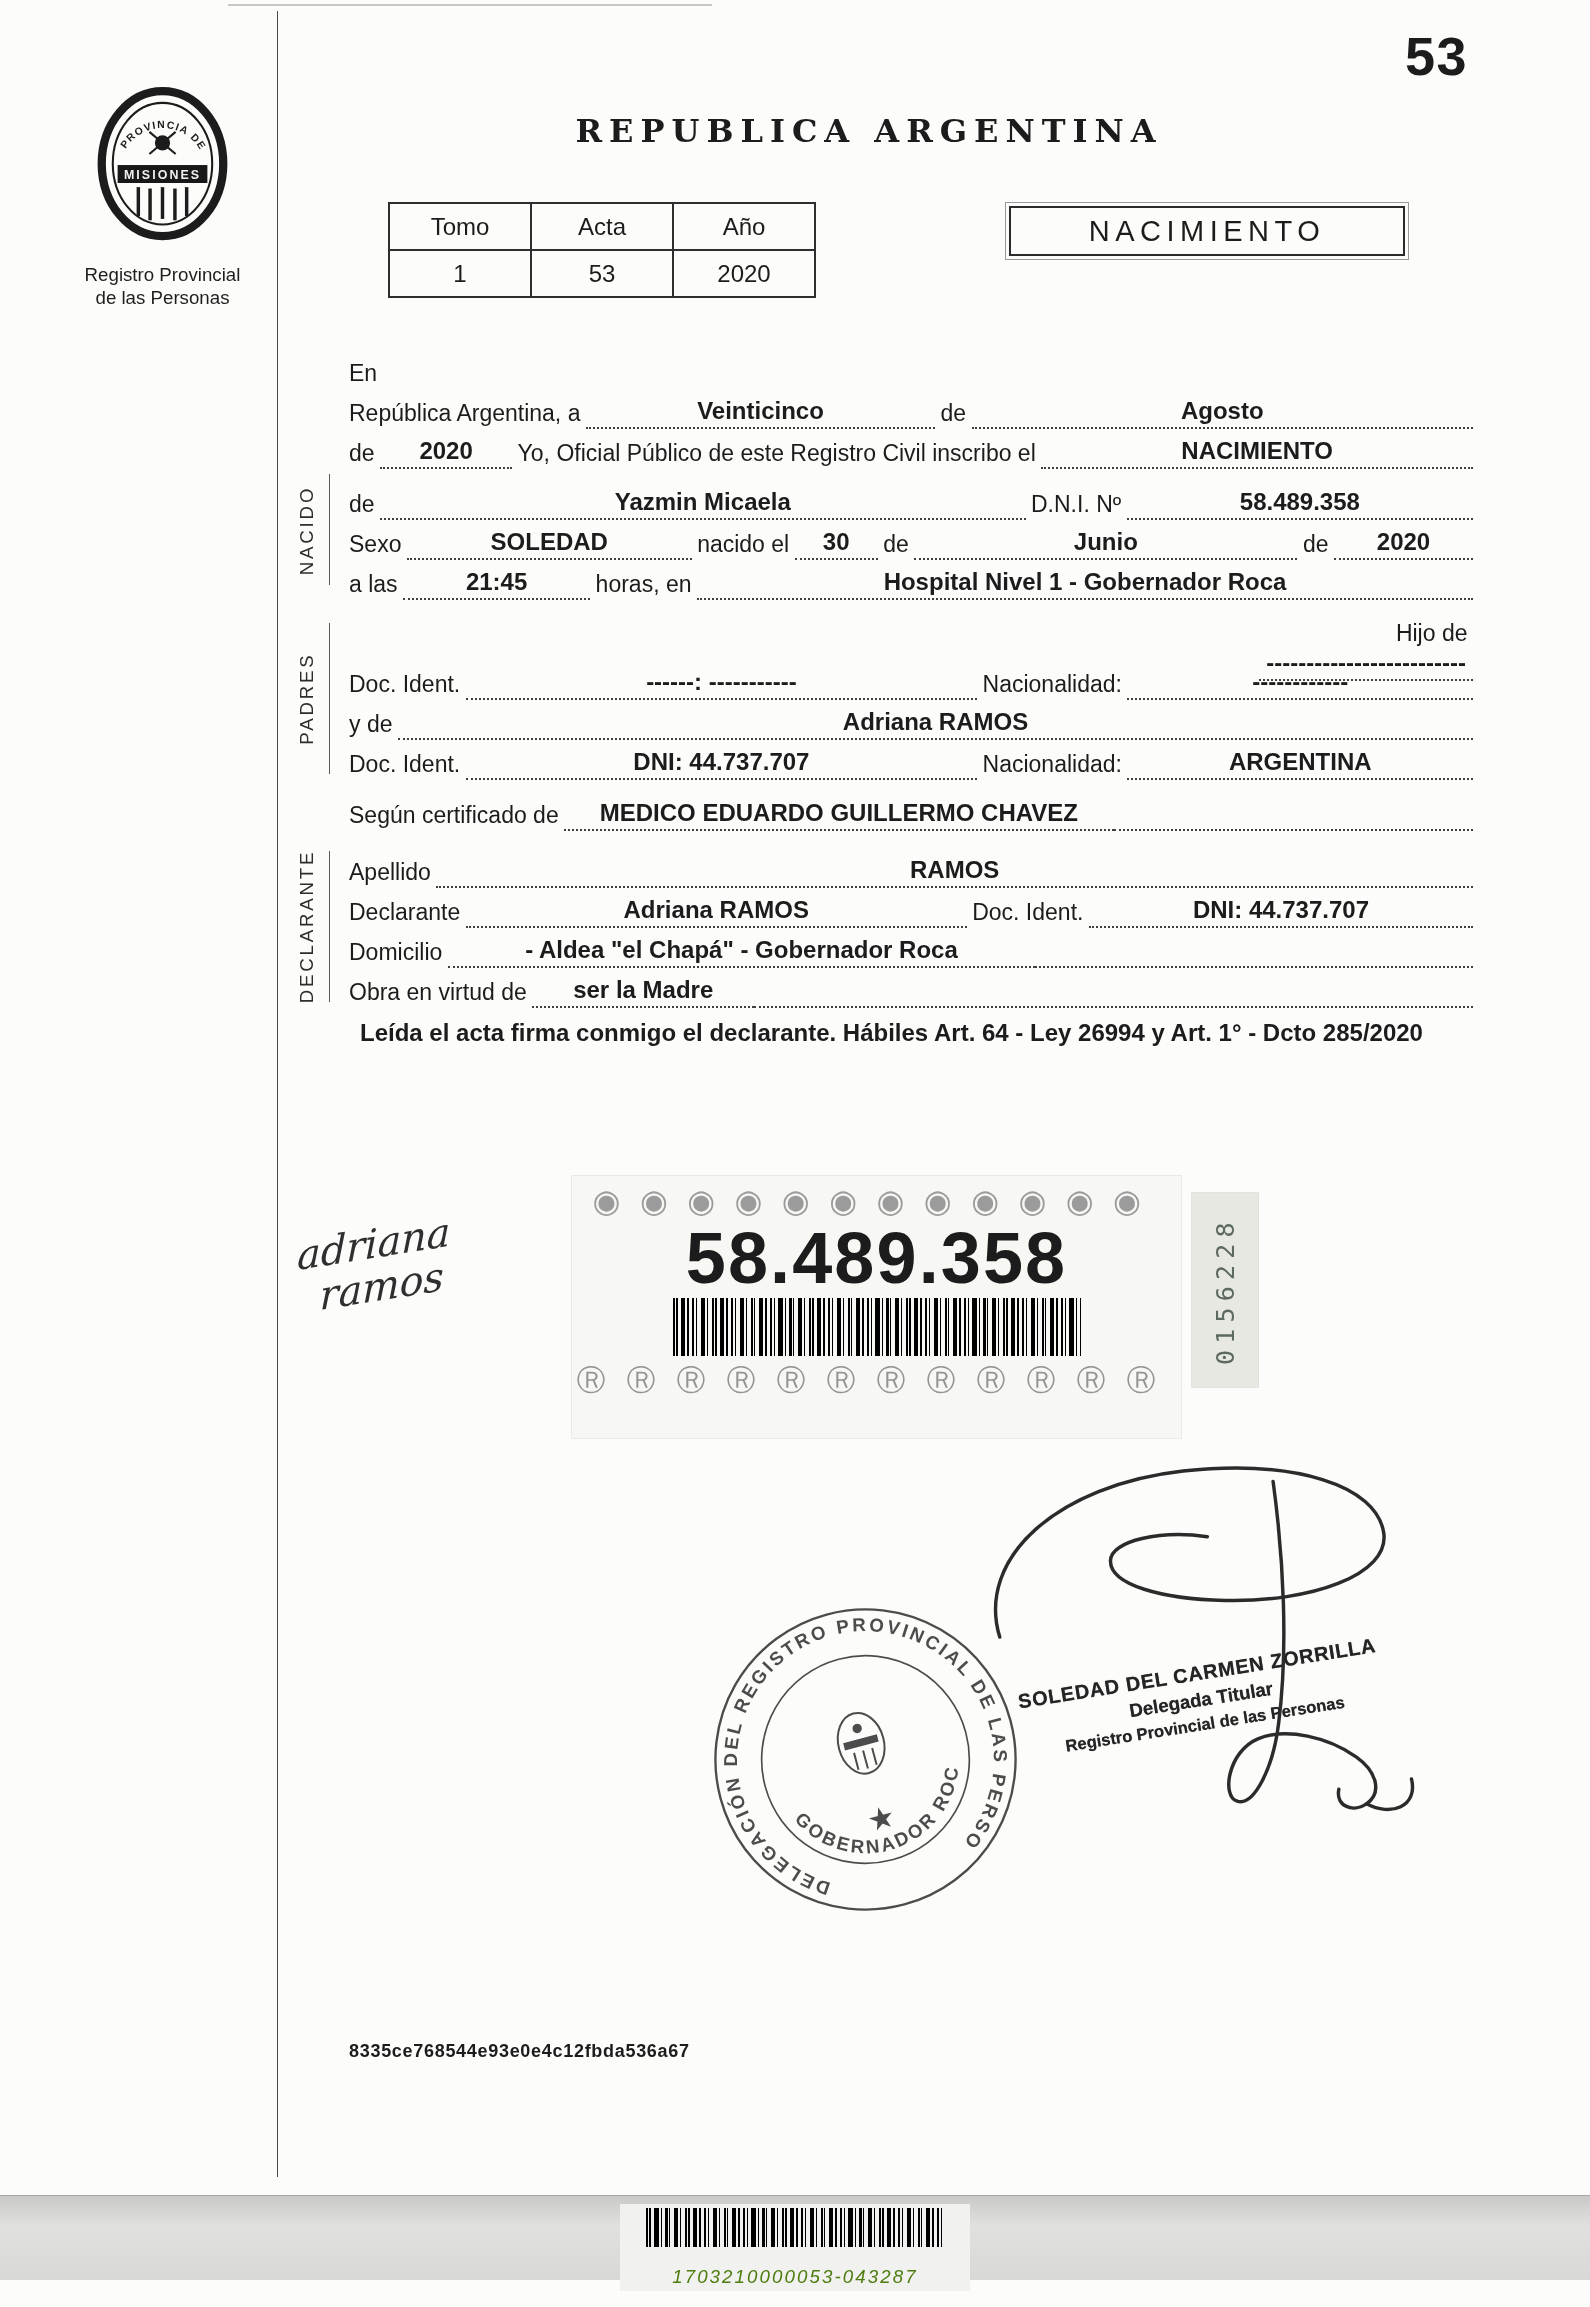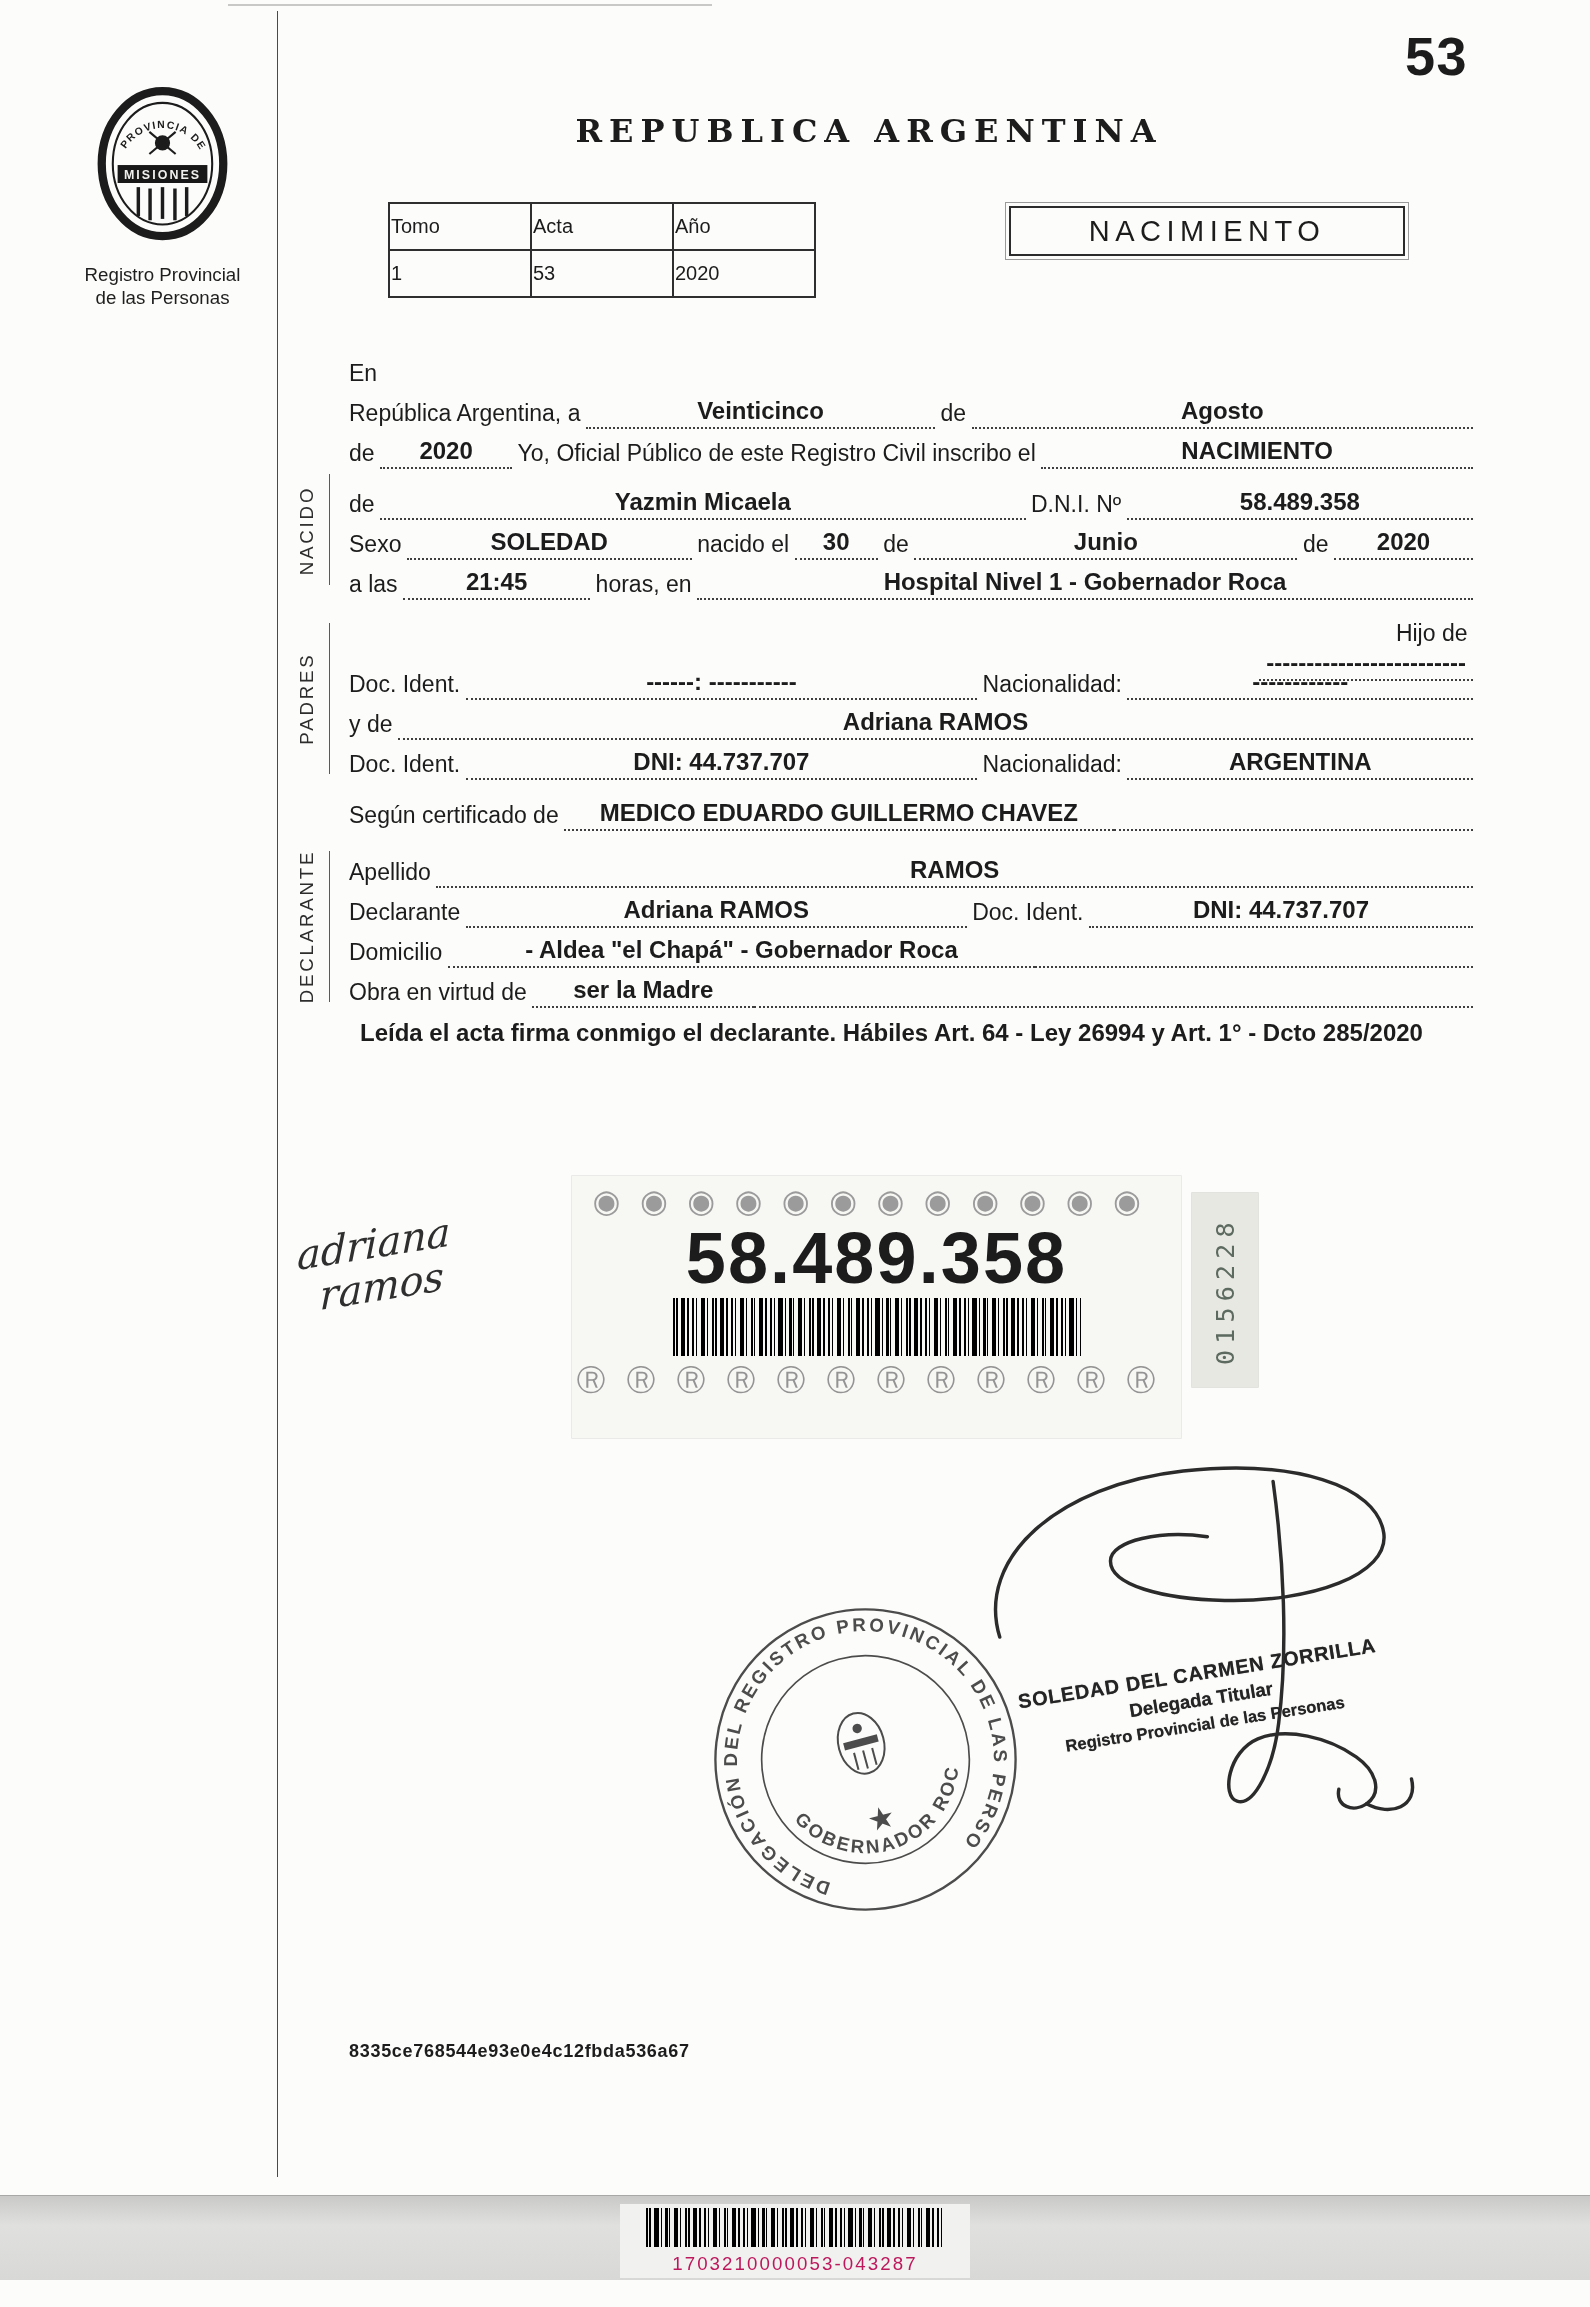--- a/index.html
+++ b/index.html
@@ -14,21 +14,21 @@
 
   
   .emblem{position:absolute;left:78px;top:82px;width:169px;text-align:center;}
   .emblem-caption{margin-top:5.5px;font-size:18.7px;line-height:23px;color:#1f1f1f;}
 
   .title{position:absolute;left:298px;top:112px;width:1142px;text-align:center;
          font-family:"DejaVu Serif",serif;font-weight:bold;font-size:32px;letter-spacing:7px;}
 
   
   .rt{position:absolute;left:388px;top:202px;border-collapse:collapse;}
-  .rt td{width:138px;height:43px;border:2.1px solid #2e2e2e;font-size:20px;}
+  .rt td{width:138px;height:43px;border:2.1px solid #2e2e2e;text-align:center;font-size:24px;}
 
   .type-box{position:absolute;left:1009px;top:206px;width:392px;height:46px;border:2.1px solid #2b2b2b;
             outline:1.4px solid #9a9a9a;outline-offset:3.5px;display:flex;align-items:center;justify-content:center;
             font-size:29px;letter-spacing:5.5px;font-weight:500;}
 
   
   .side-label{position:absolute;width:166px;height:25px;transform:rotate(-90deg);text-align:center;
               font-size:18.7px;letter-spacing:2.8px;color:#2d2d2d;}
   .sec-rule{position:absolute;left:329px;width:1.4px;background:#5a5a5a;}
 
@@ -76,21 +76,21 @@
   .stamp-text .t{font-weight:bold;font-size:18.7px;margin-top:4.2px;}
   .stamp-text .o{font-weight:bold;font-size:16.6px;margin-top:4.2px;}
 
   .hash{position:absolute;left:349px;top:2041px;font-weight:bold;font-size:18px;letter-spacing:0.7px;}
 
   
   .bottom-strip{position:absolute;left:0;top:2195px;width:1590px;height:84px;border-top:0.7px solid #a8a8a6;
                 background:linear-gradient(#c9c9c7,#e0e0de 35%,#d8d8d6);}
   .bottom-block{width:325px;margin:8.3px auto 0;background:#f1f1ef;padding:4.2px 12.5px 2.8px;text-align:center;}
   .bottom-code{width:298px;height:39px;margin:0 auto;}
-  .bottom-num{margin-top:6px;font-size:18.7px;letter-spacing:2.1px;color:#be185d;}
+  .bottom-num{margin-top:19px;font-size:18.7px;letter-spacing:2.1px;color:#4d7c0f;font-style:italic;}
 </style>
 </head>
 <body>
 
 <div class="page">
 
   <div class="artifact-top"></div>
   <div class="doc-rule"></div>
 
   <div class="page-number">53</div>

